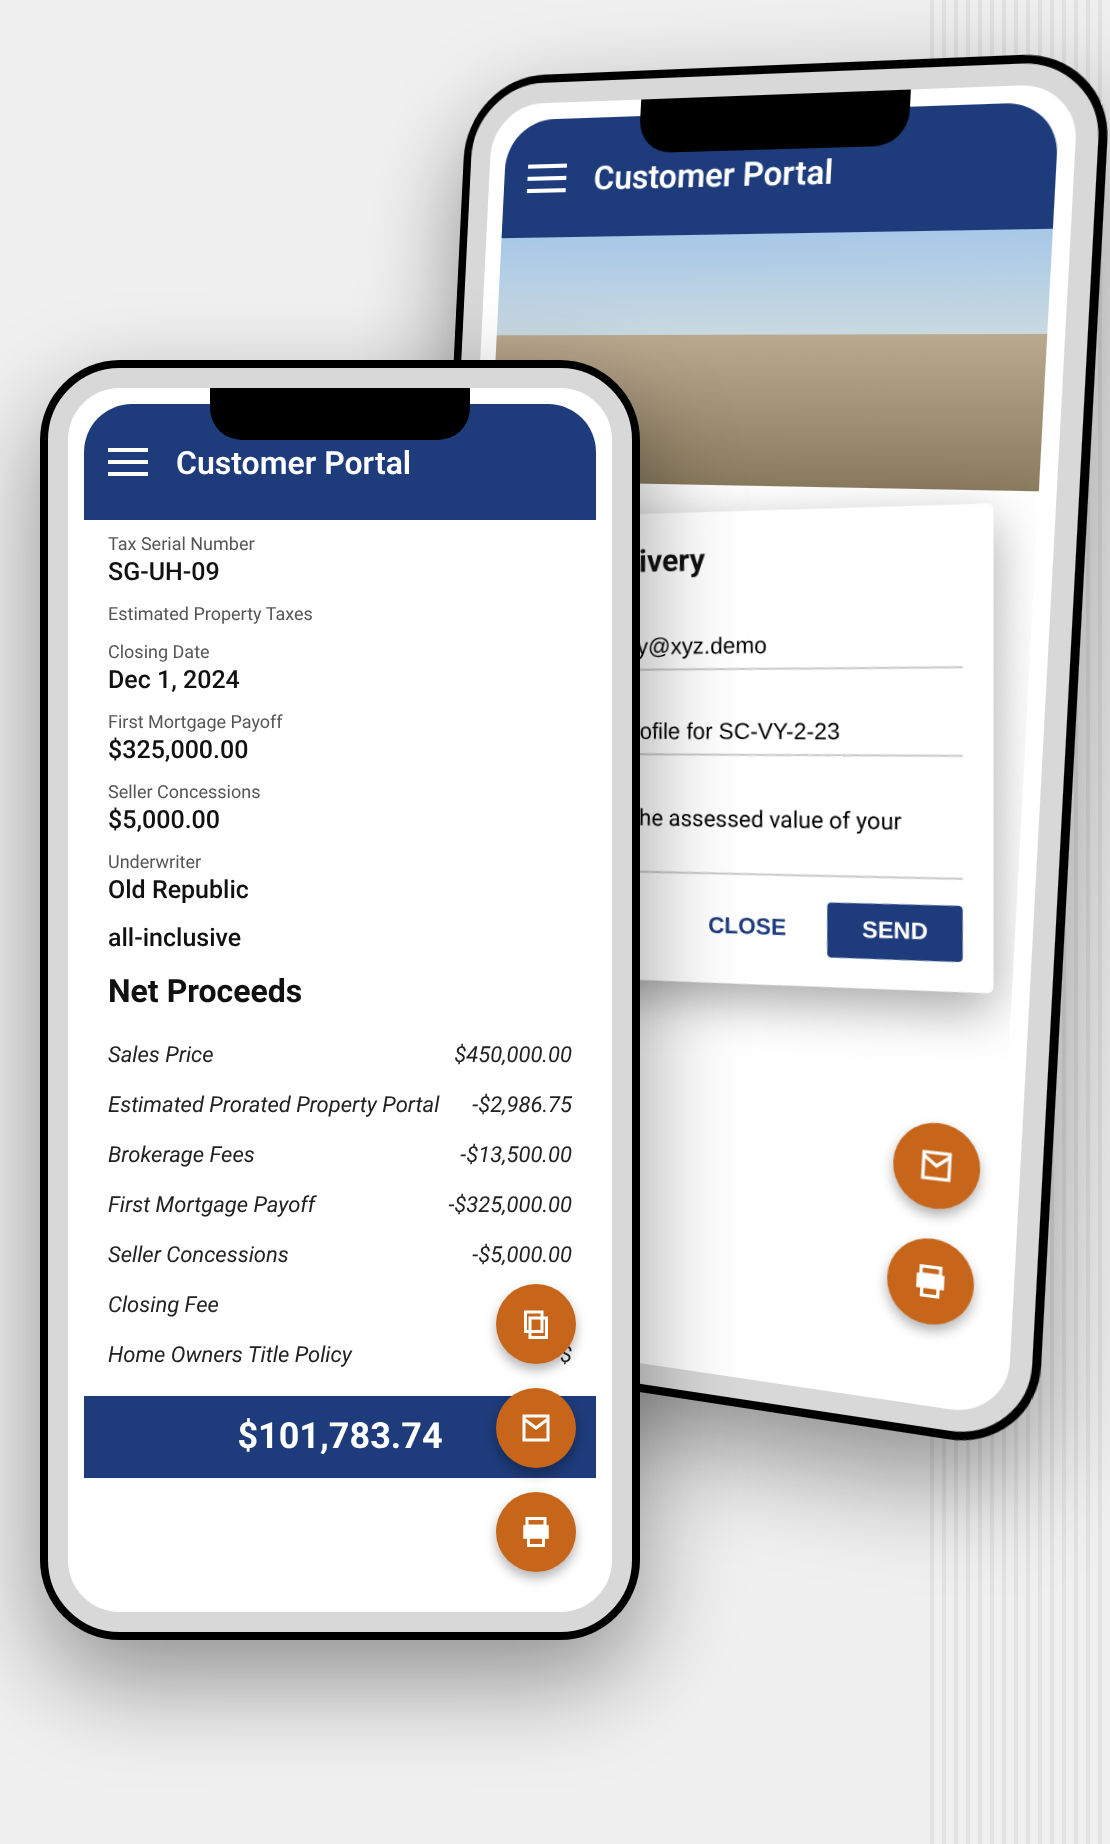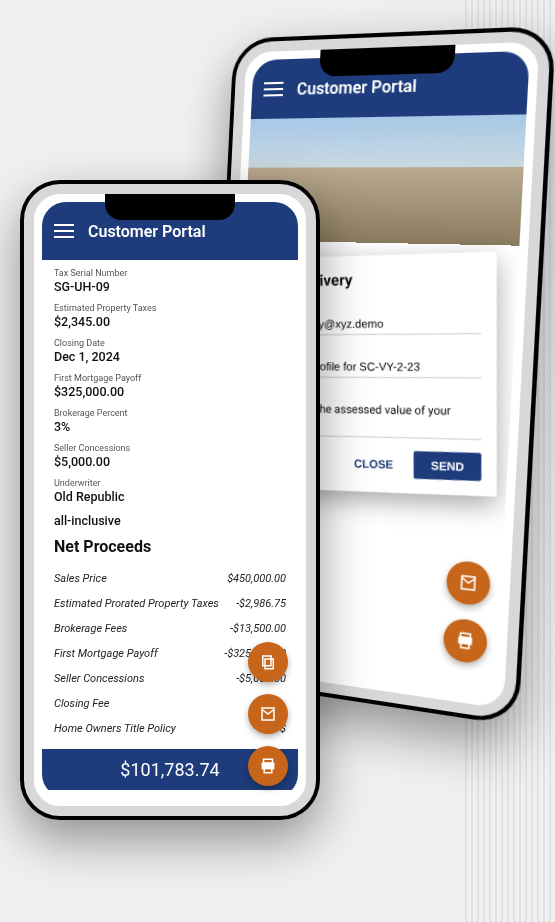--- a/index.html
+++ b/index.html
@@ -123,21 +123,21 @@
     color: #222;
     font-style: italic;
   }
   .proc-row .amt { color: #222; }
   .total-bar {
     background: #1e3c7b;
     color: #fff;
     text-align: center;
     padding: 10px;
     font-size: 18px;
-    font-weight: 400;
+    font-weight: 700;
     margin: 8px -12px;
   }
 
   
   .fab-col {
     position: absolute;
     right: 10px;
     bottom: 12px;
     display: flex;
     flex-direction: column;
@@ -343,54 +343,49 @@
       </div>
 
       <div class="content">
         <div id="front-fields">
             <div class="field-group">
               <div class="field-label">Tax Serial Number</div>
                  <div class="field-value">SG-UH-09</div>
             </div>
             <div class="field-group">
               <div class="field-label">Estimated Property Taxes</div>
-                 <div class="field-value">$2,345.00</div>
             </div>
             <div class="field-group">
               <div class="field-label">Closing Date</div>
                  <div class="field-value">Dec 1, 2024</div>
             </div>
             <div class="field-group">
               <div class="field-label">First Mortgage Payoff</div>
                  <div class="field-value">$325,000.00</div>
-            </div>
-            <div class="field-group">
-              <div class="field-label">Brokerage Percent</div>
-                 <div class="field-value">3%</div>
             </div>
             <div class="field-group">
               <div class="field-label">Seller Concessions</div>
                  <div class="field-value">$5,000.00</div>
             </div>
             <div class="field-group">
               <div class="field-label">Underwriter</div>
                  <div class="field-value">Old Republic</div>
             </div>
             <div class="field-group">
                  <div class="field-value">all-inclusive</div>
             </div>
           </div>
         <h3 class="section-title">Net Proceeds</h3>
         <div id="front-proceeds">
             <div class="proc-row">
               <span>Sales Price</span>
                  <span class="amt">$450,000.00</span>
             </div>
             <div class="proc-row">
-              <span>Estimated Prorated Property Taxes</span>
+              <span>Estimated Prorated Property Portal</span>
                  <span class="amt">-$2,986.75</span>
             </div>
             <div class="proc-row">
               <span>Brokerage Fees</span>
                  <span class="amt">-$13,500.00</span>
             </div>
             <div class="proc-row">
               <span>First Mortgage Payoff</span>
                  <span class="amt">-$325,000.00</span>
             </div>

